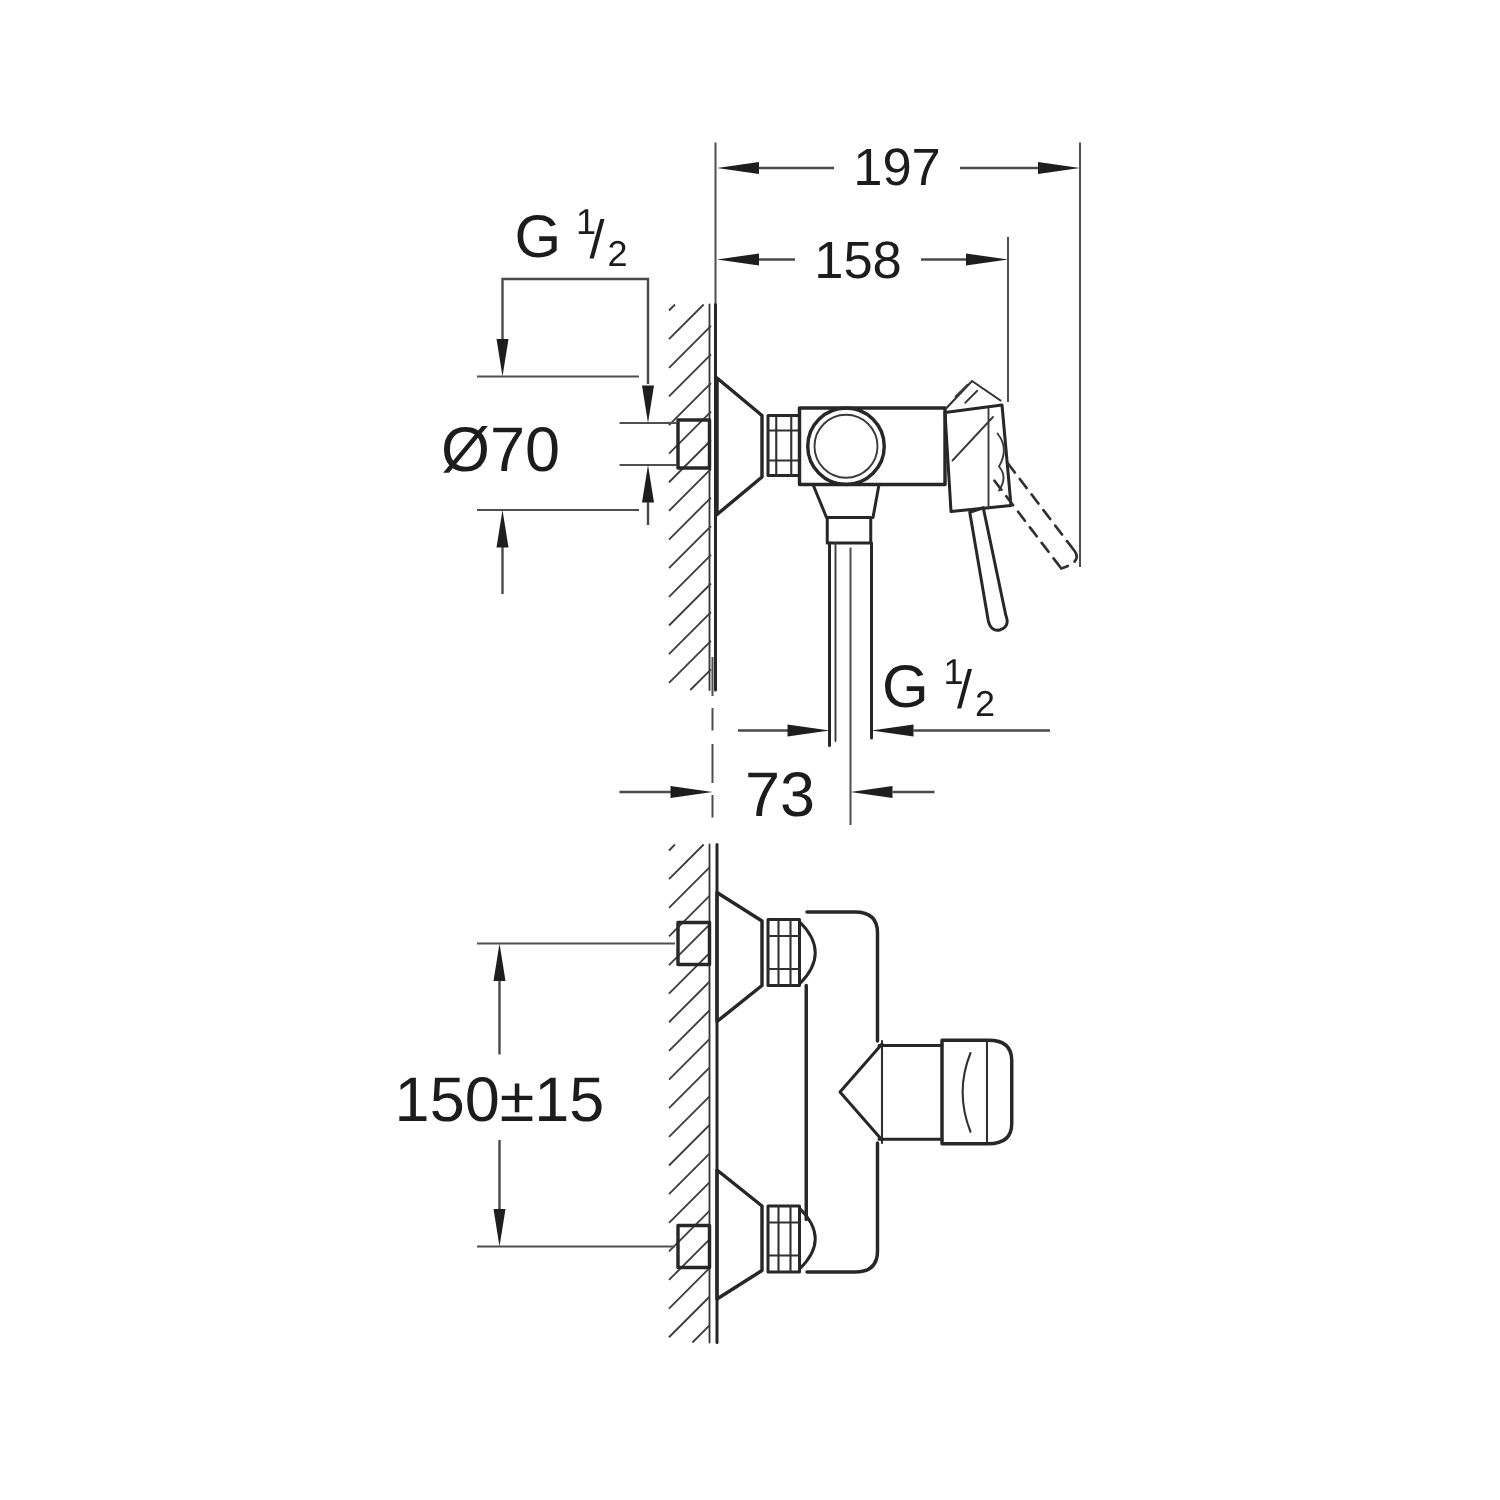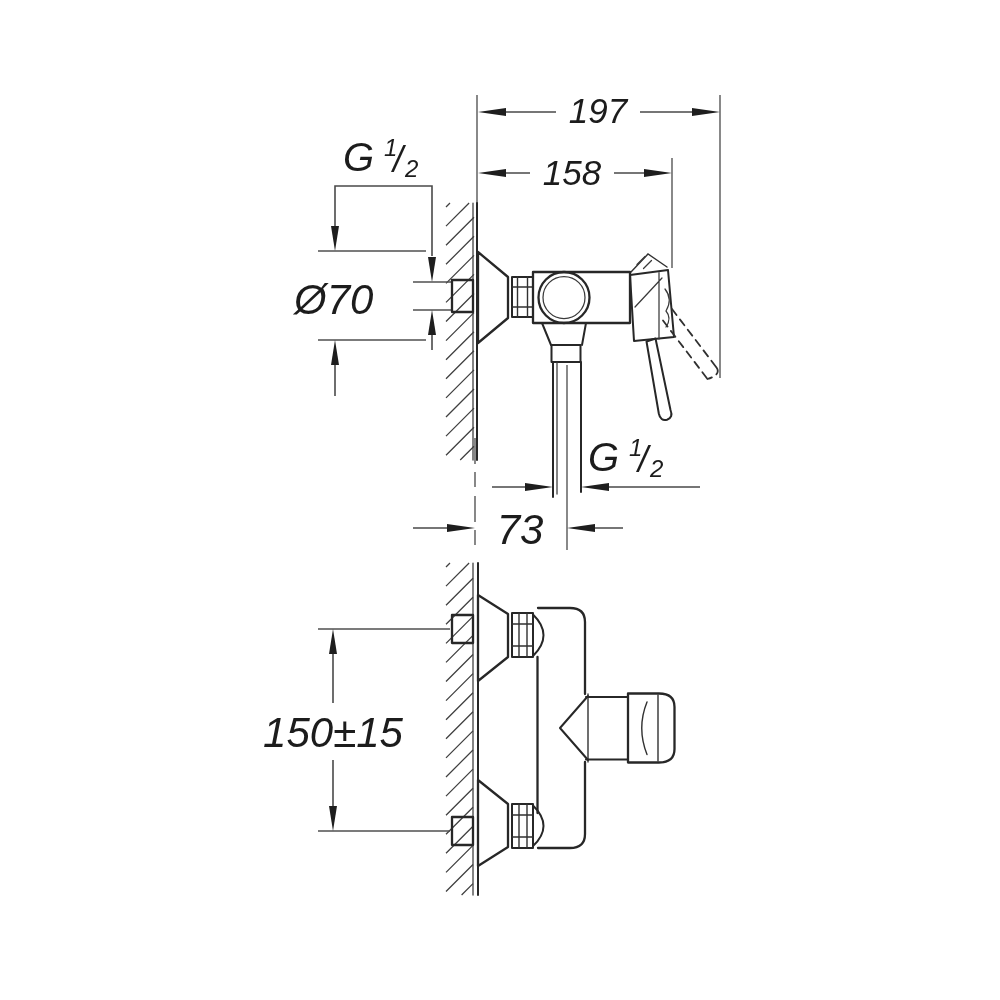--- a/index.html
+++ b/index.html
@@ -1,16 +1,16 @@
 <!DOCTYPE html>
 <html><head>
 <meta charset="utf-8">
 <style>
   html,body{margin:0;padding:0;background:#ffffff;}
-  .stage{width:812px;height:1000px;background:#ffffff;overflow:hidden;font-style:italic;}
+  .stage{width:812px;height:1000px;background:#ffffff;overflow:hidden;}
   svg{display:block;}
   .dw{fill:none;stroke:#272727;stroke-width:2.3;stroke-linecap:round;stroke-linejoin:round;}
   .dw2{fill:none;stroke:#272727;stroke-width:2;stroke-linecap:round;stroke-linejoin:round;}
   .tn{fill:none;stroke:#313131;stroke-width:1.4;stroke-linecap:round;}
   .tn2{fill:none;stroke:#3a3a3a;stroke-width:1.25;stroke-linecap:round;}
   .dim{fill:none;stroke:#4a4a4a;stroke-width:1.6;}
   .ext{fill:none;stroke:#4f4f4f;stroke-width:1.35;}
   .extd{fill:none;stroke:#4f4f4f;stroke-width:1.35;stroke-dasharray:26,8,15,9;}
   .dsh{fill:none;stroke:#303030;stroke-width:1.8;stroke-dasharray:7.5,5.5;stroke-linecap:round;}
   .ah{fill:#1e1e1e;stroke:none;}

